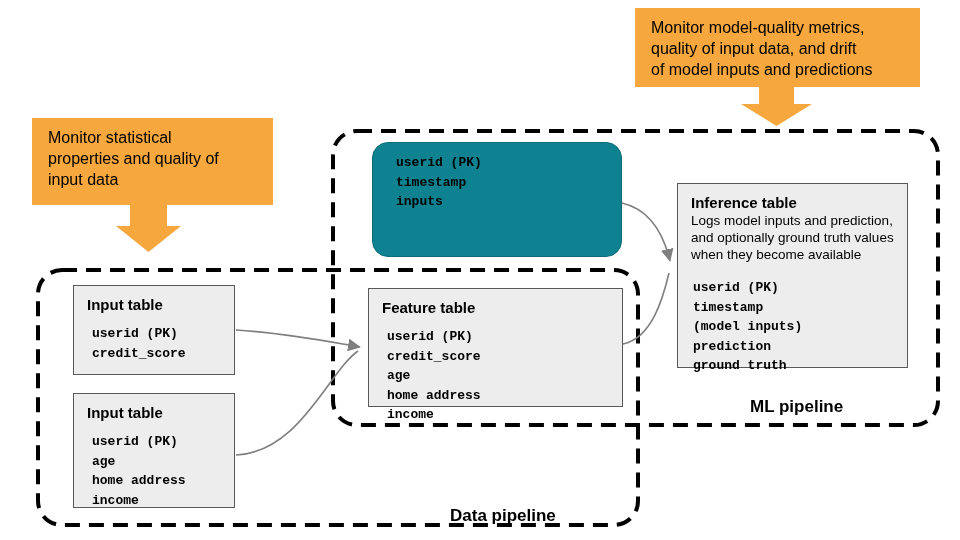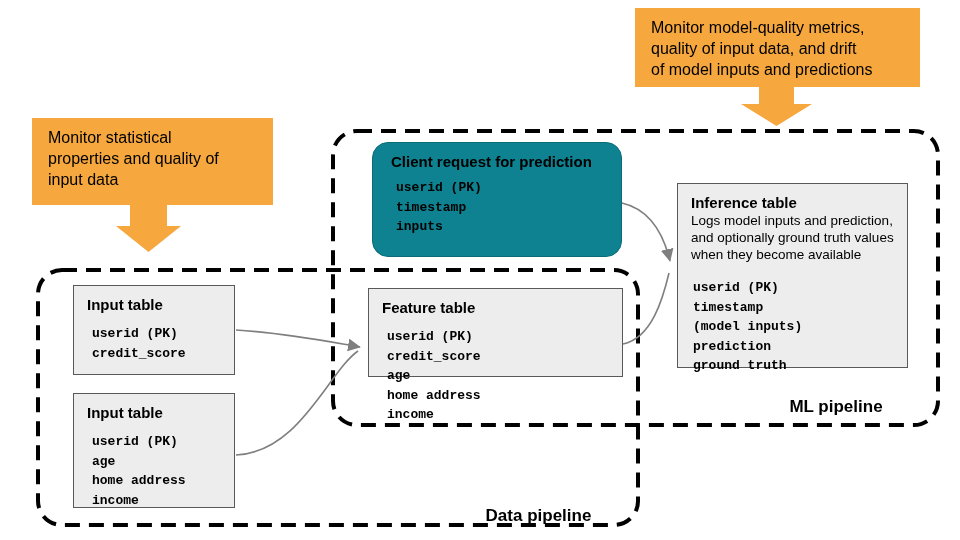--- a/index.html
+++ b/index.html
@@ -64,30 +64,30 @@
   .fields{padding-left:5px;}
   .field{
     font-family:"Liberation Mono","DejaVu Sans Mono",monospace;
     font-weight:bold;
     font-size:13px;
     line-height:19.5px;
     white-space:nowrap;
   }
   .input1{left:73px;top:285px;width:162px;height:90px;}
   .input2{left:73px;top:393px;width:162px;height:115px;}
-  .feature{left:368px;top:288px;width:255px;height:89px;}
+  .feature{left:368px;top:288px;width:255px;height:119px;}
   .inference{left:677px;top:183px;width:231px;height:185px;}
   .inference .box-title{margin-bottom:0;}
   .desc-line{font-size:13.5px;line-height:17px;white-space:nowrap;}
   .inference .fields{margin-top:15px;padding-left:2px;}
 
   
   .pipeline-label{
     font-size:17px;font-weight:bold;
-    text-align:center;
+    text-align:left;
     white-space:nowrap;
   }
   .label-data{left:450px;top:506px;width:177px;}
   .label-ml{left:750px;top:397px;width:172px;}
 </style>
 </head>
 <body>
 
 <svg class="layer" viewBox="0 0 960 540">
   <defs>
@@ -114,21 +114,20 @@
   <div>input data</div>
 </div>
 
 <div class="abs callout callout-topright">
   <div>Monitor model-quality metrics,</div>
   <div>quality of input data, and drift</div>
   <div>of model inputs and predictions</div>
 </div>
 
 <div class="abs client-box">
-  <div class="box-title">Client request for prediction</div>
   <div class="fields">
     <div class="field">userid (PK)</div>
     <div class="field">timestamp</div>
     <div class="field">inputs</div>
   </div>
 </div>
 
 <div class="abs table-box input1">
   <div class="box-title">Input table</div>
   <div class="fields">

